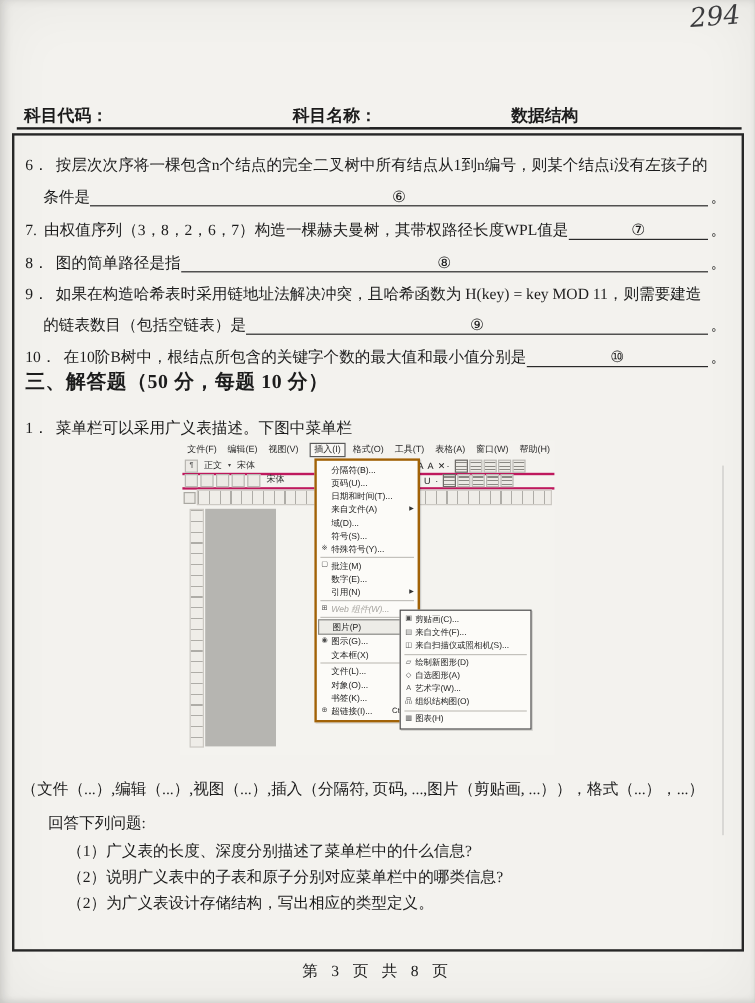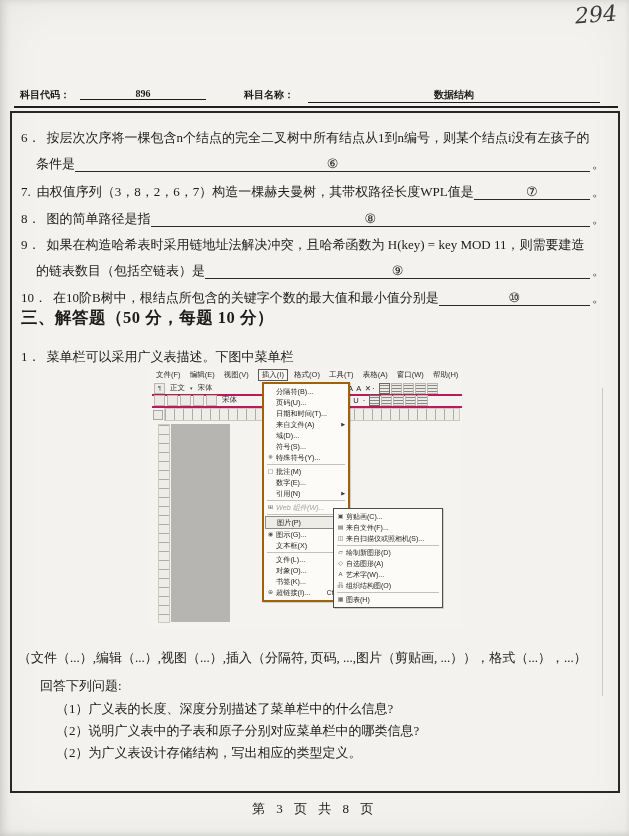--- a/index.html
+++ b/index.html
@@ -4,21 +4,21 @@
 <style>
   html,body{margin:0;padding:0;background:#d8d6d2;}
   .page{position:relative;width:629px;height:836px;margin:0 auto;overflow:hidden;
     background:#f3f2ee;color:#1c1c1c;
     font-family:"Liberation Serif","DejaVu Serif",serif;
     box-shadow:inset 0 0 50px rgba(0,0,0,0.05), inset 4px 0 8px rgba(0,0,0,0.10), inset 0 -2px 5px rgba(0,0,0,0.06);}
   .handwritten{position:absolute;top:2px;right:12px;font-size:22px;font-style:italic;
     color:#3d3d3f;transform:rotate(-4deg);font-family:"DejaVu Serif",serif;}
   .title{position:absolute;top:46px;left:0;width:100%;margin:0;text-align:center;
     font-size:18.5px;font-weight:700;letter-spacing:1px;}
-  .subj{position:absolute;top:88px;left:0;width:100%;height:20px;font-size:10px;font-weight:700;}
+  .subj{position:absolute;top:88px;left:0;width:100%;height:20px;font-size:14px;font-weight:700;}
   .subj .lbl{position:absolute;top:0;}
   .ublank{position:absolute;top:0;text-align:center;border-bottom:1.6px solid #1e1e1e;font-weight:700;}
   .full-rule{position:absolute;top:106px;left:14px;width:604px;height:2px;background:#1f1f1f;}
   .qbox{position:absolute;top:111px;left:10px;width:606px;height:678px;border:2px solid #272727;}
   .row{position:absolute;left:9px;right:13px;font-size:13px;white-space:nowrap;display:flex;align-items:baseline;}
   .qno{margin-right:6px;}
   .blank{flex:1;border-bottom:1.3px solid #2a2a2a;text-align:center;font-size:13px;line-height:15px;}
   .period{margin-left:2px;}
   .indent{left:24px;}
   .heading{font-size:16.5px;font-weight:700;letter-spacing:.5px;}
@@ -65,21 +65,20 @@
 </head>
 <body>
 
 <div class="page">
 
   <div class="handwritten">294</div>
 
 
   <div class="subj">
     <span class="lbl" style="left:20px">科目代码：</span>
-    <span class="ublank" style="left:80px;width:126px">896</span>
     <span class="lbl" style="left:244px">科目名称：</span>
     <span class="ublank" style="left:308px;width:292px">数据结构</span>
   </div>
 
   <div class="full-rule"></div>
 
   <div class="qbox">
 
     <div class="row" style="top:16px">
       <span class="qno">6．</span>

